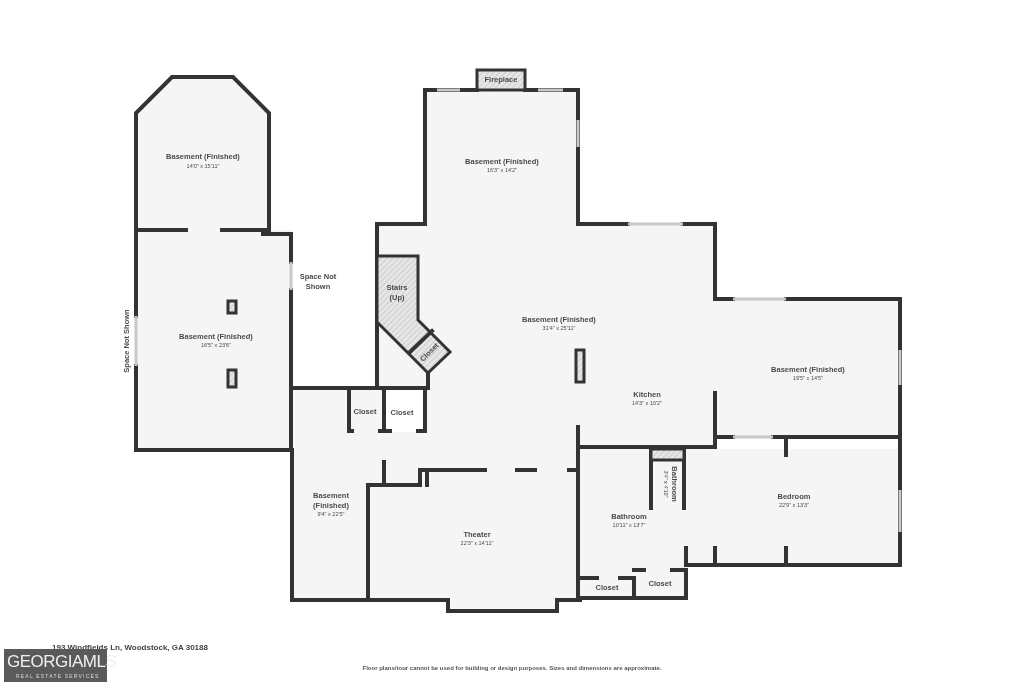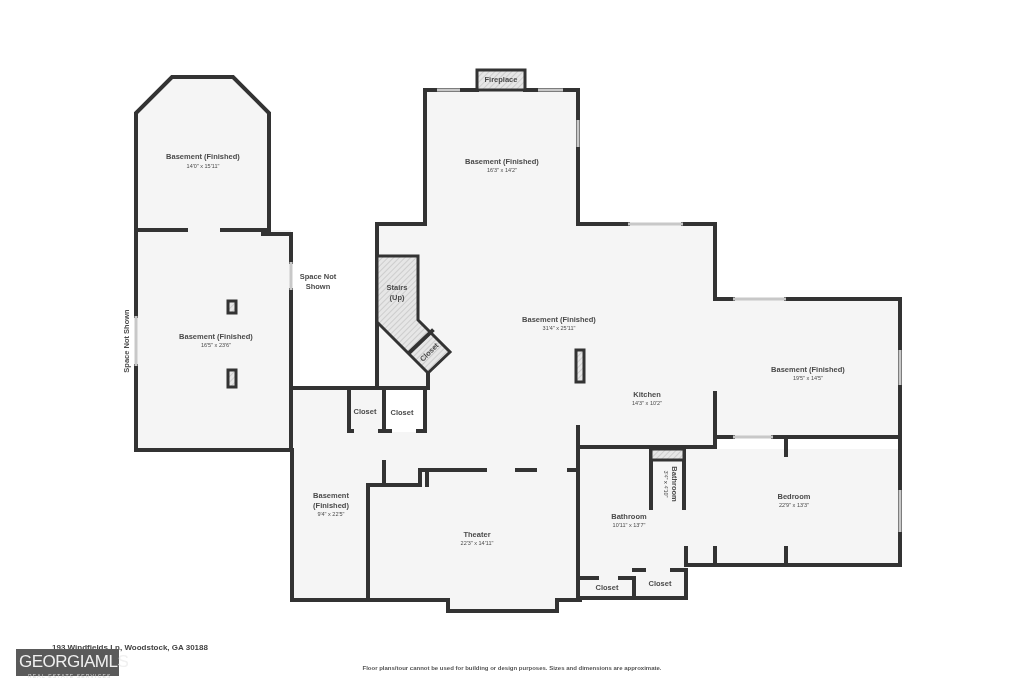--- a/index.html
+++ b/index.html
@@ -6,21 +6,21 @@
   body { width:1024px; height:682px; position:relative; overflow:hidden; font-family:"Liberation Sans", sans-serif; }
   #plan { position:absolute; left:0; top:0; width:1024px; height:682px; }
   .floor { fill:#f5f5f5; stroke:none; }
   .wall { stroke:#333333; stroke-width:4; fill:none; stroke-linecap:square; stroke-linejoin:miter; }
   .win { stroke:#c8c8c8; stroke-width:3; fill:none; }
   .hatch { fill:url(#hatch); stroke:#333333; stroke-width:3; }
   .rname { font-family:"Liberation Sans", sans-serif; font-size:7.5px; font-weight:bold; fill:#4a4a4a; text-anchor:middle; }
   .rdim { font-family:"Liberation Sans", sans-serif; font-size:5.5px; fill:#4a4a4a; text-anchor:middle; }
   .address { position:absolute; left:52px; top:643px; font-size:8px; font-weight:bold; color:#444; white-space:nowrap; }
   .disclaimer { position:absolute; left:0; width:1024px; top:665px; text-align:center; font-size:6px; font-weight:bold; color:#555; }
-  .logo { position:absolute; left:16px; top:649px; width:103px; height:27px; background:#5a5a5a; color:#fff; }
+  .logo { position:absolute; left:4px; top:649px; width:103px; height:33px; background:#5a5a5a; color:#fff; }
   .logo .big { position:absolute; left:3px; top:3px; font-size:17px; letter-spacing:-0.5px; color:#f0f0f0; }
   .logo .small { position:absolute; left:12px; top:24px; font-size:5px; letter-spacing:1.2px; color:#ddd; }
 </style>
 </head>
 <body>
 
 <svg id="plan" viewBox="0 0 1024 682" xmlns="http://www.w3.org/2000/svg">
   <defs>
     <pattern id="hatch" width="4" height="4" patternUnits="userSpaceOnUse" patternTransform="rotate(45)">
       <rect width="4" height="4" fill="#e6e6e6"></rect>

